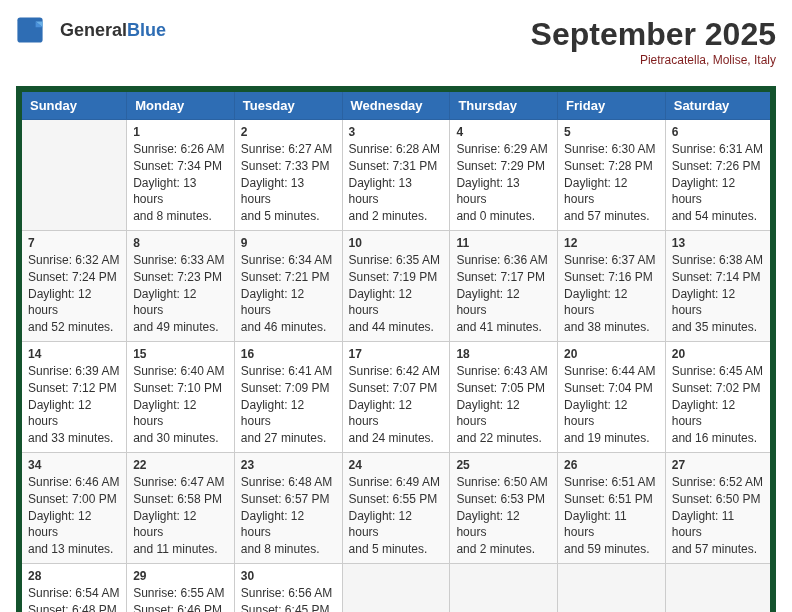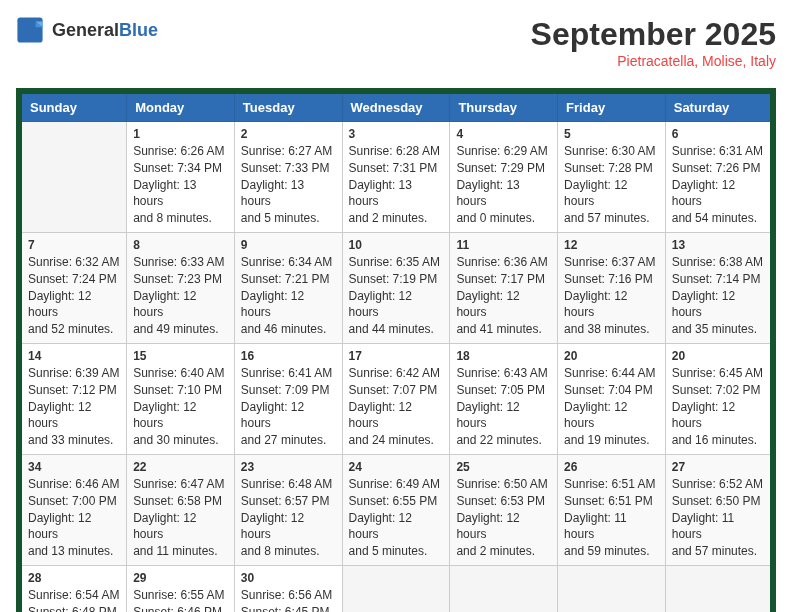--- a/index.html
+++ b/index.html
@@ -12,38 +12,38 @@
     }
     .header {
       display: flex;
       justify-content: space-between;
       align-items: flex-start;
       margin-bottom: 12px;
     }
     .logo {
       display: flex;
       align-items: center;
-      gap: 8px;
+      gap: 16px;
     }
     .logo-icon {
       width: 28px;
       height: 28px;
     }
     .title-block {
       text-align: right;
     }
     .month-title {
       font-size: 32px;
       font-weight: bold;
       color: #333;
       margin-left: 26px;
     }
     .location-title {
-      font-size: 14px;
-      color: #ef4444;
+      font-size: 12px;
+      color: #7f1d1d;
     }
     .calendar {
       width: 100%;
       border-collapse: collapse;
       border: 6px solid #14532d;
       margin-top: 19px;
     }
     .calendar th {
       background-color: #2e6db4;
       color: #fff;

